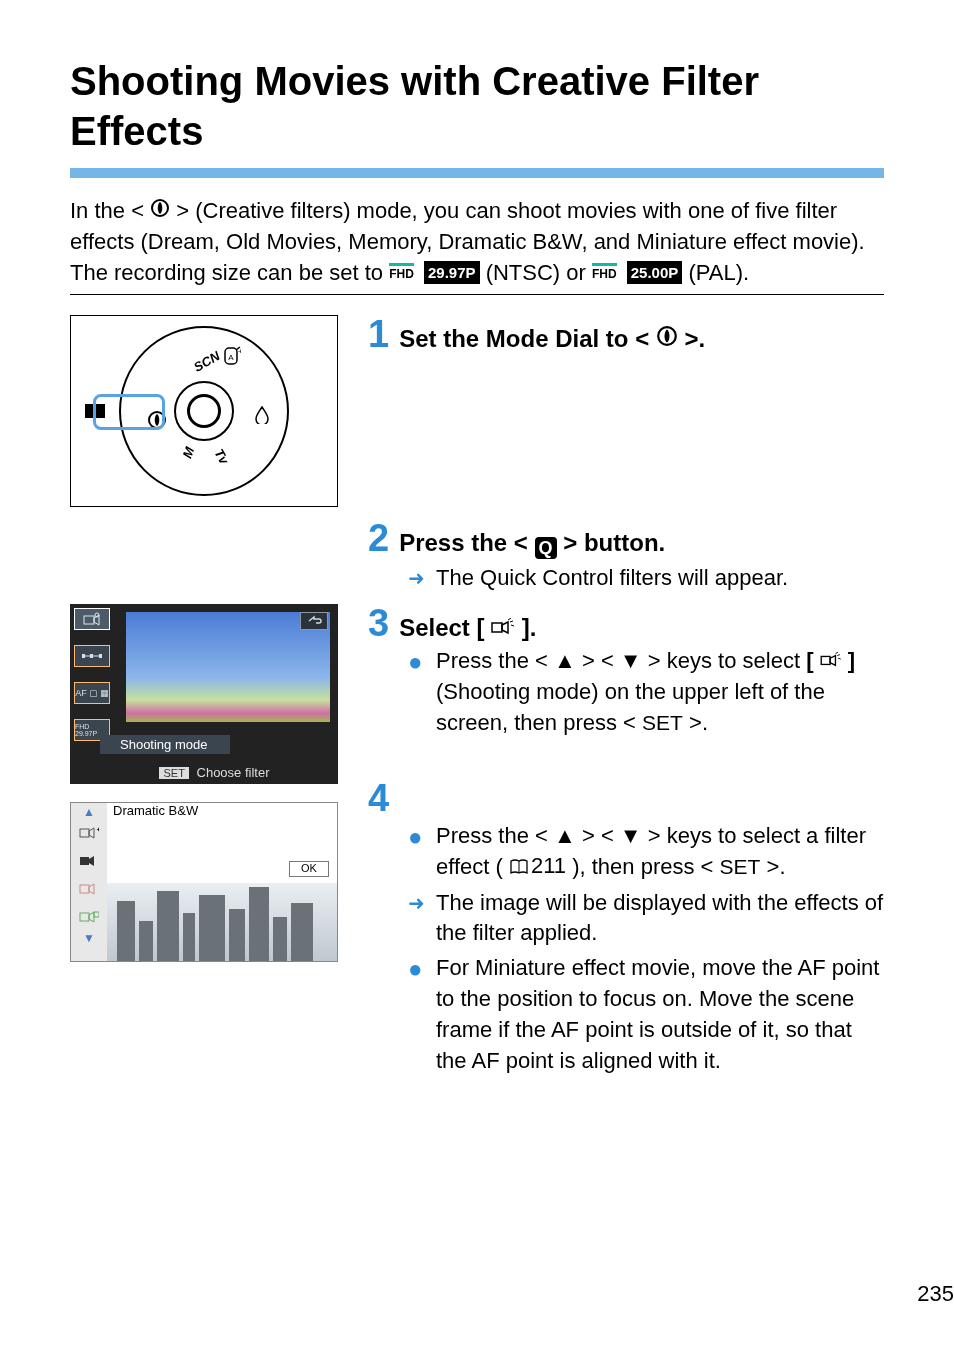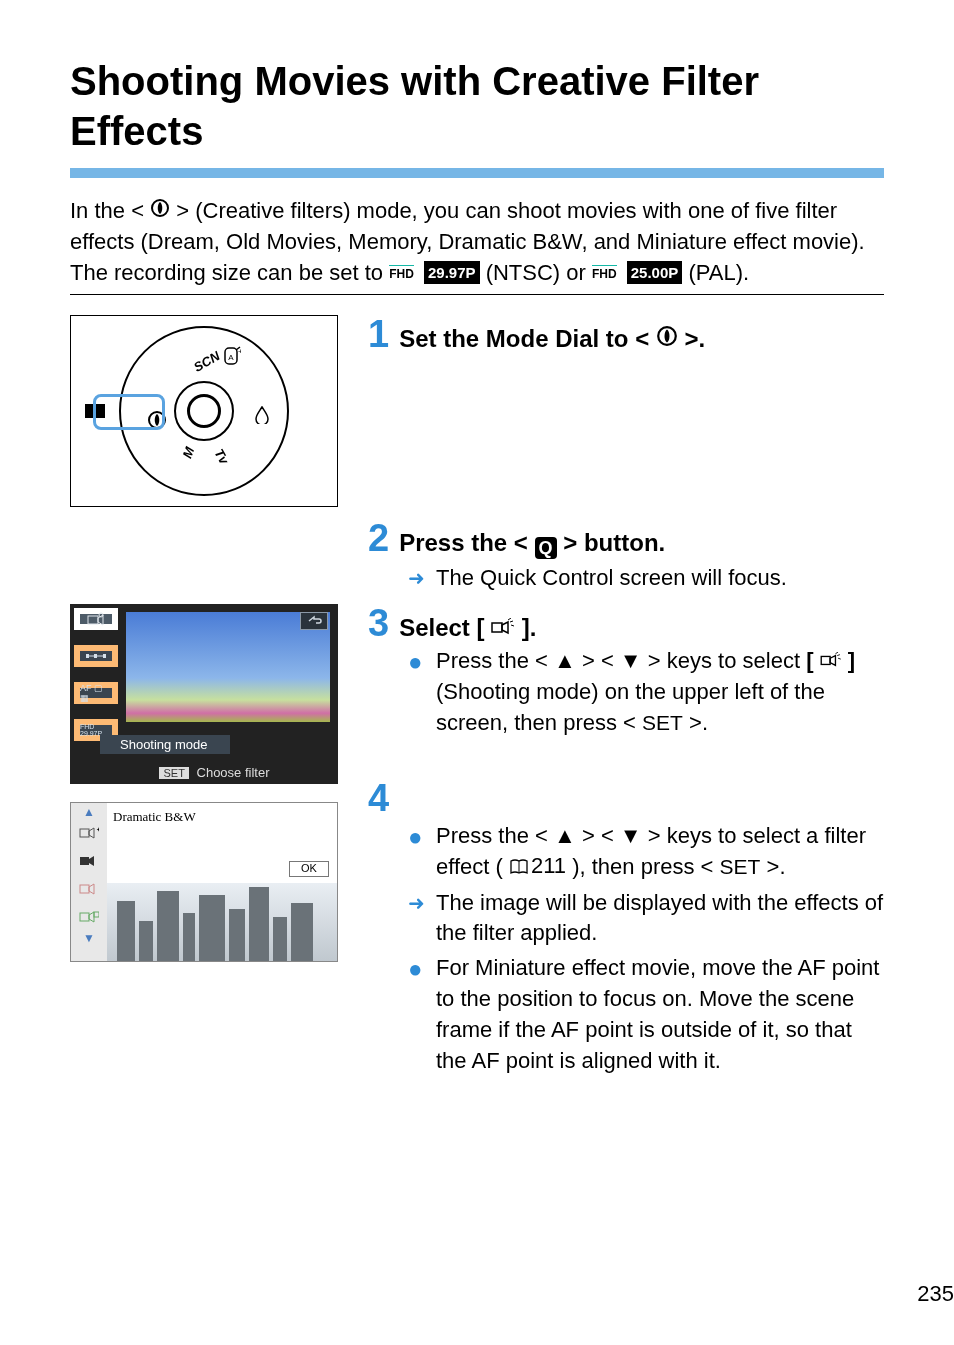--- a/index.html
+++ b/index.html
@@ -170,22 +170,22 @@
     left:56px; right:8px; top:8px;
     height:110px;
     background: linear-gradient(#4a7cd6,#8cb6ea 60%,#c7e09e 80%,#d06fa6 92%,#a5b84e);
   }
   .shot1 .sidebar {
     position:absolute;
     left:4px; top:4px;
     width:48px;
   }
   .shot1 .sicon {
-    width:44px; height:22px;
-    border:6px solid #fdba74;
+    width:36px; height:22px;
+    border:1px solid #fdba74;
     background:#3a4550;
     margin-bottom:15px;
     font-size:9px;
     display:flex;align-items:center;justify-content:center;
     color:#d5e0ea;
   }
   .shot1 .sicon.sel { border-color:#fff; background:#4d5b68;}
   .shot1 .back {
     position:absolute;
     top:8px; right:10px;
@@ -238,23 +238,22 @@
     display:flex;
     flex-direction:column;
     align-items:center;
     padding-top:2px;
   }
   .shot2 .iconcol .arr { font-size:12px; color:#4a7cbf; }
   .shot2 .iconcol .ic { width:22px; height:22px; margin:3px 0;
     display:flex;align-items:center;justify-content:center;}
   .shot2 .desc {
     position:absolute;
-    left:42px; top:6px; right:6px;
+    left:42px; top:0; right:6px;
     line-height:1.3;
-    font-family:Liberation Serif, serif;
   }
   .shot2 .desc .dt { font-size:13px; margin-bottom:2px;}
   .shot2 .photo {
     position:absolute;
     left:36px; bottom:0; right:0; height:78px;
     background:linear-gradient(#e9eef3,#c0c8cf);
     overflow:hidden;
   }
   .shot2 .bldg { position:absolute; bottom:0; background:#6a7278;}
   .shot2 .ok {
@@ -283,21 +282,21 @@
     font-size:21px;
     letter-spacing:0;
   }
   .fhd-badge {
     display:inline-block;
     font-size:12px;
     font-weight:bold;
     vertical-align:2px;
     margin-right:4px;
   }
-  .fhd-l { border-top:1px solid #14b8a6; padding-top:0; display:inline-block;}
+  .fhd-l { border-top:3px solid #14b8a6; padding-top:0; display:inline-block;}
   .fps-badge {
     display:inline-block;
     background:#000; color:#fff;
     font-size:15px;
     padding:1px 4px;
     vertical-align:2px;
     font-weight:bold;
   }
   .pageref {
     display:inline-flex;
@@ -389,21 +388,21 @@
       <span class="step-num">2</span>
       <span class="step-title">
         <span>Press the &lt;</span>
         <span class="glyph-q">Q</span>
         <span>&gt; button.</span>
       </span>
     </div>
     <div class="sub">
       <div class="sub-item">
         <span class="arrow-icon">➜</span>
-        <span>The Quick Control screen will focus.</span>
+        <span>The Quick Control filters will appear.</span>
       </div>
     </div>
   </div>
 </div>
 
 <div class="row" style="margin-top:10px;">
   <div class="imgcol">
     <div class="shot1">
       <div class="sky"></div>
       <div class="sidebar">

